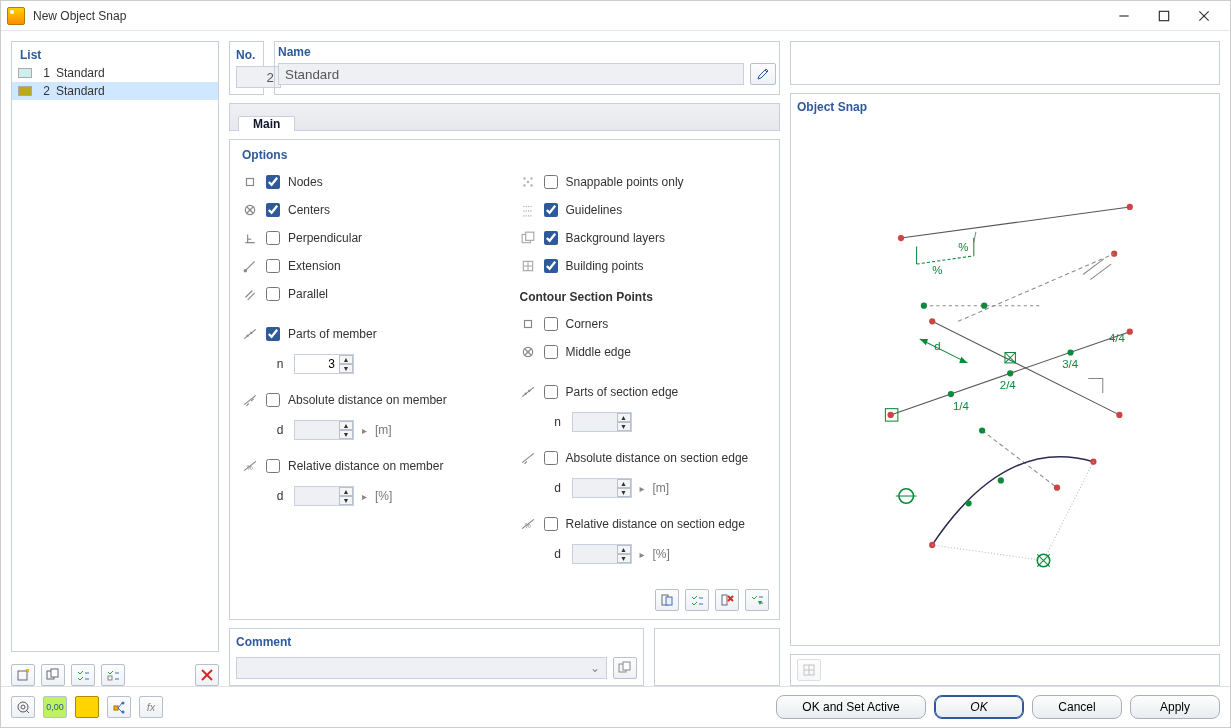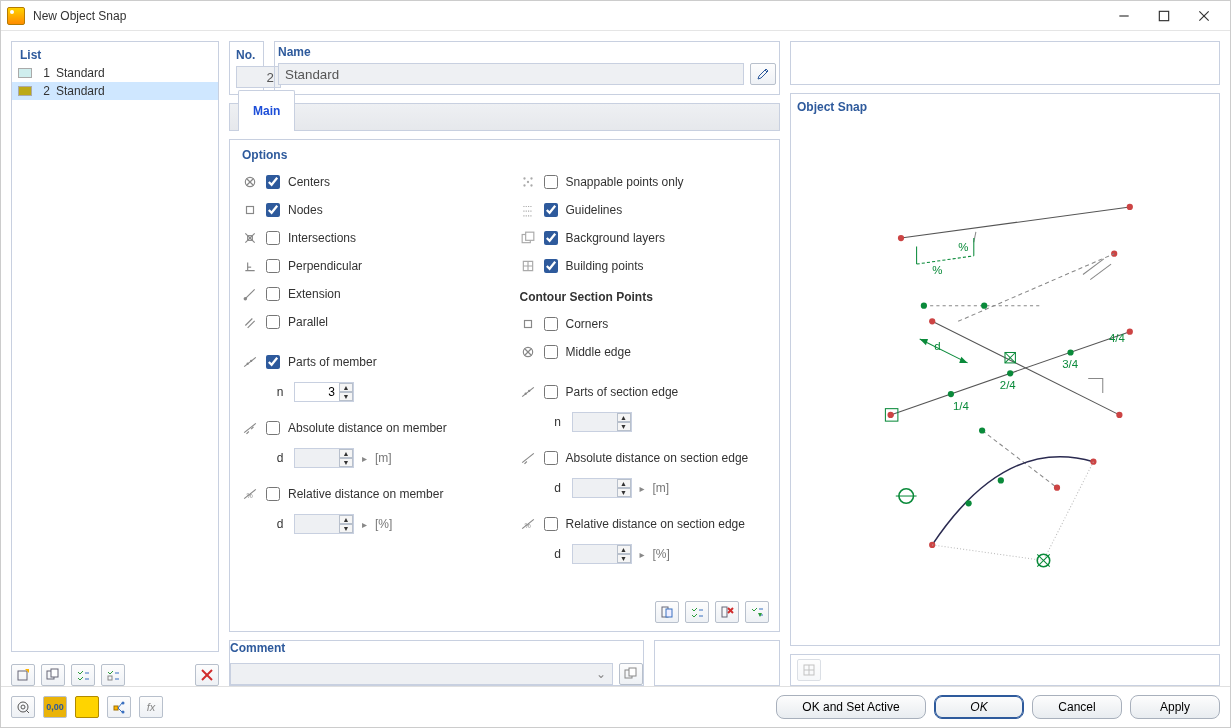--- a/index.html
+++ b/index.html
@@ -163,24 +163,24 @@
     background:linear-gradient(#eef0f3,#e6e8ec);
     height:28px;
     display:flex;
     align-items:flex-end;
     padding-left:8px;
   }
   .tab {
     background:#fff;
     border:1px solid #c8d0e0;
     border-bottom:none;
-    padding:13px 14px;
+    padding:0 14px;
     border-radius:2px 2px 0 0;
     margin-bottom:-1px;
-    color:#1d4ed8;
+    color:#0f172a;
     font-weight:600;
     text-align:right;
   }
 
   .main-panel {
     flex:1;
     border:1px solid #c8d0e0;
     padding:8px 12px;
     display:flex;
     gap:30px;
@@ -238,20 +238,21 @@
 
   .main-toolbar{
     position:absolute;
     right:10px;bottom:8px;
     display:flex;gap:6px;
   }
 
   .comment-row{display:flex;gap:10px;}
   .comment-box{
     flex:1;border:1px solid #c8d0e0;
+    padding:6px;
     display:flex;flex-direction:column;gap:4px;
   }
   .comment-inner{display:flex;gap:6px;align-items:center;}
   .combo{
     flex:1;height:22px;background:#eef0f3;border:1px solid #c8d0e0;
     display:flex;align-items:center;justify-content:flex-end;padding:0 6px;
     color:#888;
   }
   .empty-box{width:126px;border:1px solid #c8d0e0;}
 
@@ -399,47 +400,36 @@
       </div>
 
       <div class="main-panel">
 
         <div class="col">
           <div class="section-hdr">Options</div>
 
           <div class="opt-row">
             <span class="sym">
                 <svg class="icon-svg" viewBox="0 0 12 12">
+                  <rect x="3" y="3" width="6" height="6" fill="none" stroke="#888"></rect>
+                </svg>
+              </span>
+            <input type="checkbox" checked="" style="">
+            <span>Nodes</span>
+          </div>
+          <div class="opt-row">
+            <span class="sym">
+                <svg class="icon-svg" viewBox="0 0 12 12">
                   <circle cx="6" cy="6" r="4" fill="none" stroke="#888"></circle>
                   <line x1="3" y1="3" x2="9" y2="9" stroke="#888"></line>
                   <line x1="9" y1="3" x2="3" y2="9" stroke="#888"></line>
                 </svg>
               </span>
             <input type="checkbox" checked="" style="">
             <span>Centers</span>
-          </div>
-          <div class="opt-row">
-            <span class="sym">
-                <svg class="icon-svg" viewBox="0 0 12 12">
-                  <rect x="3" y="3" width="6" height="6" fill="none" stroke="#888"></rect>
-                </svg>
-              </span>
-            <input type="checkbox" checked="" style="">
-            <span>Nodes</span>
-          </div>
-          <div class="opt-row">
-            <span class="sym">
-                <svg class="icon-svg" viewBox="0 0 12 12">
-                  <line x1="2" y1="2" x2="10" y2="10" stroke="#888"></line>
-                  <line x1="10" y1="2" x2="2" y2="10" stroke="#888"></line>
-                  <rect x="4" y="4" width="4" height="4" fill="none" stroke="#888"></rect>
-                </svg>
-              </span>
-            <input type="checkbox" style="">
-            <span>Intersections</span>
           </div>
           <div class="opt-row">
             <span class="sym">
                 <svg class="icon-svg" viewBox="0 0 12 12">
                   <path d="M2 10h8M4 10V3" stroke="#888" fill="none"></path>
                   <path d="M4 7h3" stroke="#888"></path>
                 </svg>
               </span>
             <input type="checkbox" style="">
             <span>Perpendicular</span>
@@ -812,21 +802,21 @@
   </div>
 
   <div class="footer">
     <div class="mini-btn">
         <svg class="icon-svg" viewBox="0 0 14 14">
           <circle cx="7" cy="7" r="5" fill="none" stroke="#555"></circle>
           <circle cx="7" cy="7" r="2" fill="none" stroke="#555"></circle>
           <line x1="10" y1="10" x2="13" y2="13" stroke="#555"></line>
         </svg>
       </div>
-    <div class="mini-btn" style="color:#2e5a9c;font-size:9px;font-weight:bold;background:#eab308">0,00</div>
+    <div class="mini-btn" style="color:#2e5a9c;font-size:9px;font-weight:normal;background:#bef264">0,00</div>
     <div class="mini-btn" style="background:#ffd400;border-color:#b08a00"></div>
     <div class="mini-btn">
         <svg class="icon-svg" viewBox="0 0 14 14">
           <rect x="2" y="6" width="4" height="4" fill="#ffb400" stroke="#a07000"></rect>
           <line x1="6" y1="8" x2="10" y2="3" stroke="#3a70c0"></line>
           <line x1="6" y1="8" x2="10" y2="12" stroke="#3a70c0"></line>
           <circle cx="11" cy="3" r="1.5" fill="#3a70c0"></circle>
           <circle cx="11" cy="12" r="1.5" fill="#3a70c0"></circle>
         </svg>
       </div>

